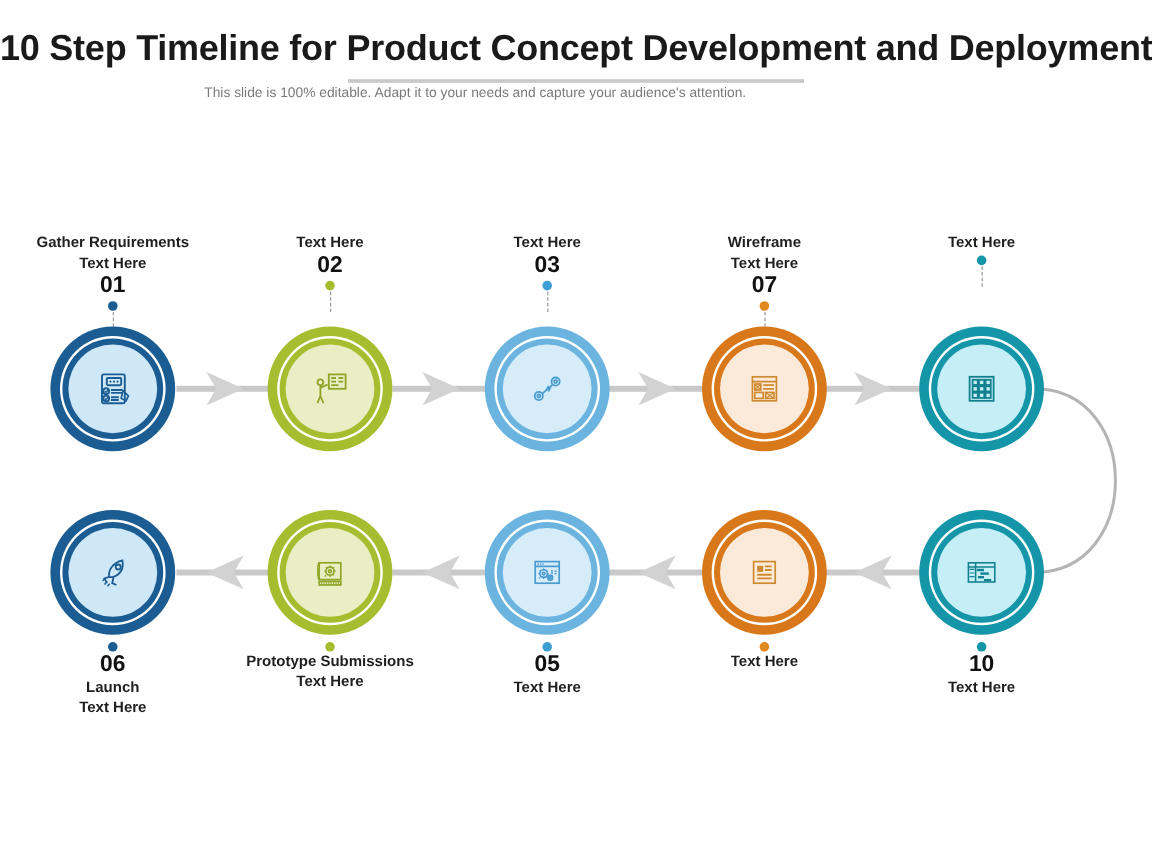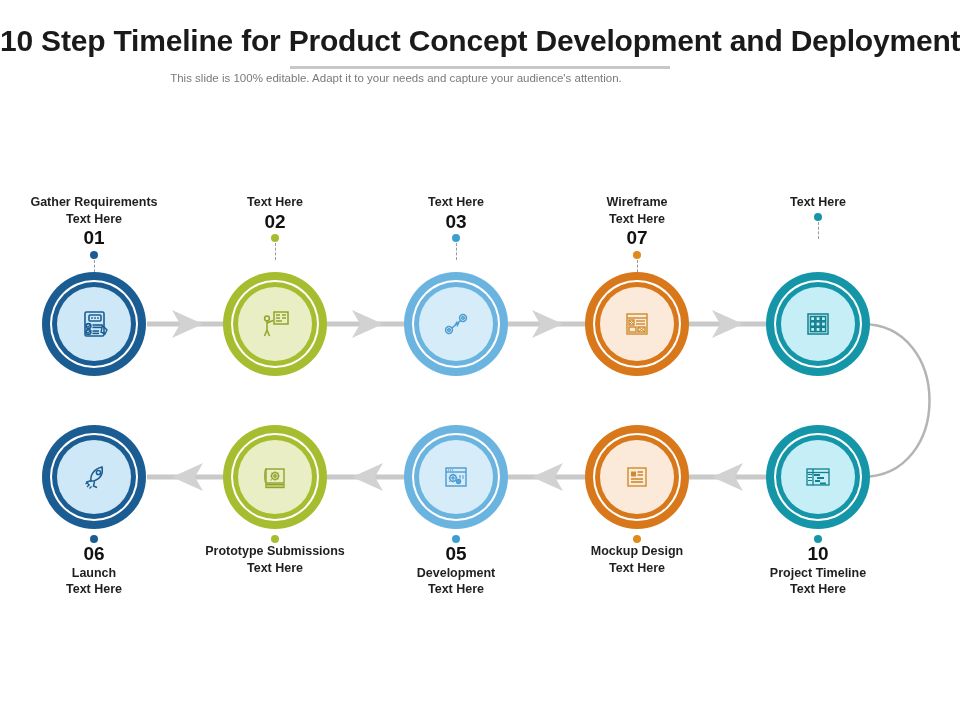--- a/index.html
+++ b/index.html
@@ -411,21 +411,20 @@
           <line x1="26" y1="19" x2="28" y2="19" stroke-width="1"></line>
           <line x1="26" y1="21" x2="28" y2="21" stroke-width="1"></line>
         </svg>
       </span>
     </div>
   </div>
   <div class="node" style="left:456px; top:533px;">
     <div class="dot" style="background:#3d9fd1;"></div>
     <div class="num">05</div>
     <div class="labels">
-      <div class="lbl-main">Development</div>
       <div class="lbl-sub">Text Here</div>
     </div>
   </div>
 
   <div class="circle-wrap" style="left:637px; top:425px;">
     <div class="ring-outer" style="background:#d9781a;"></div>
     <div class="ring-gap"></div>
     <div class="ring-inner" style="background:#d9781a;"></div>
     <div class="disc" style="background:#fbeada;">
       <span>
@@ -436,21 +435,20 @@
           <line x1="20.5" y1="18" x2="26" y2="18" stroke-width="1.6"></line>
           <line x1="14" y1="22" x2="26" y2="22" stroke-width="1.6"></line>
           <line x1="14" y1="25" x2="26" y2="25" stroke-width="1.6"></line>
         </svg>
       </span>
     </div>
   </div>
   <div class="node" style="left:637px; top:533px;">
     <div class="dot" style="background:#e08a1e;"></div>
     <div class="labels">
-      <div class="lbl-main">Mockup Design</div>
       <div class="lbl-sub">Text Here</div>
     </div>
   </div>
 
   <div class="circle-wrap" style="left:818px; top:425px;">
     <div class="ring-outer" style="background:#1596a8;"></div>
     <div class="ring-gap"></div>
     <div class="ring-inner" style="background:#1596a8;"></div>
     <div class="disc" style="background:#c5eef6;">
       <span>
@@ -466,18 +464,17 @@
           <line x1="10" y1="20.5" x2="14" y2="20.5" stroke-width="1"></line>
           <line x1="10" y1="23.5" x2="14" y2="23.5" stroke-width="1"></line>
         </svg>
       </span>
     </div>
   </div>
   <div class="node" style="left:818px; top:533px;">
     <div class="dot" style="background:#1596a8;"></div>
     <div class="num">10</div>
     <div class="labels">
-      <div class="lbl-main">Project Timeline</div>
       <div class="lbl-sub">Text Here</div>
     </div>
   </div>
 
 </div>
 
 </body></html>

